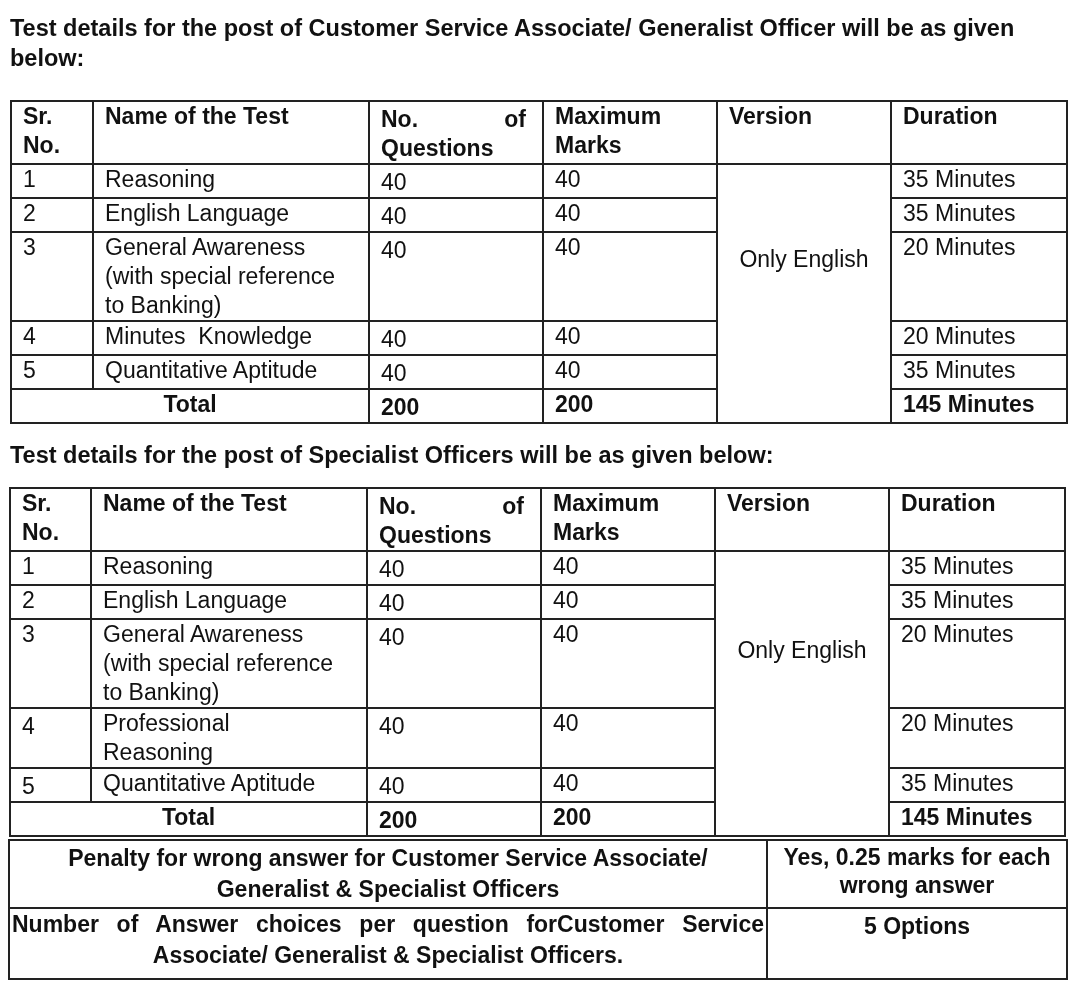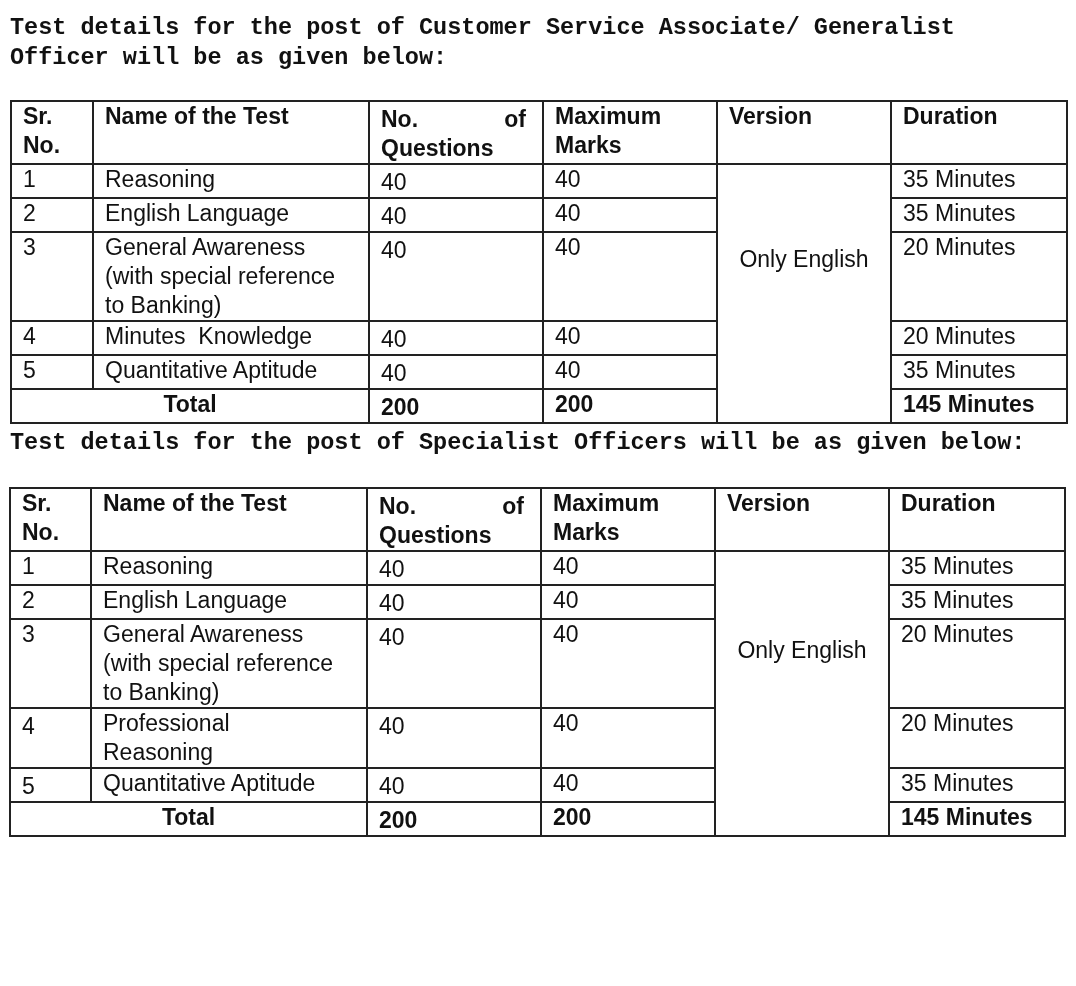--- a/index.html
+++ b/index.html
@@ -1,24 +1,24 @@
 <!DOCTYPE html>
 <html><head>
 <meta charset="utf-8">
 <style>
   html, body { margin: 0; padding: 0; background: #ffffff; }
   body {
     width: 1076px; height: 986px; position: relative; overflow: hidden;
     font-family: "Liberation Sans", sans-serif; color: #111111;
   }
   .heading {
-    position: absolute; left: 10px; font-weight: bold; font-size: 23.5px; line-height: 30px; font-family: Liberation Mono, monospace;
+    position: absolute; left: 10px; font-weight: bold; font-size: 23.5px; line-height: 30px;
   }
   #h1 { top: 13px; width: 1056px; }
-  #h2 { top: 428px; }
+  #h2 { top: 440px; }
   table.t {
     position: absolute; border-collapse: collapse; table-layout: fixed;
     font-size: 23px;
   }
   table.t td {
     border: 2px solid #222222; vertical-align: top; padding: 0 0 0 11px;
     line-height: 29px; overflow: hidden;
   }
   table.t td.b { font-weight: bold; }
   table.t td.c { text-align: center; padding-left: 0; }
@@ -199,14 +199,31 @@
   </tr>
 </tbody>
   </table>
 
 <table id="t3" class="t">
   <colgroup>
     <col style="width:758px">
       <col style="width:300px">
   </colgroup>
   <tbody>
+      <tr style="height:68px">
+    <td>
+          <div>Penalty for wrong answer for Customer Service Associate/</div>
+          <div>Generalist &amp; Specialist Officers</div>
+        </td>
+    <td style="line-height:28px">
+          <div>Yes, 0.25 marks for each</div>
+          <div>wrong answer</div>
+        </td>
+  </tr>
+  <tr style="height:71px">
+    <td style="padding:0 2px">
+          <div class="just" style="text-align:justify;text-align-last:justify;word-spacing:2px">Number of Answer choices per question forCustomer Service</div>
+          <div>Associate/ Generalist &amp; Specialist Officers.</div>
+        </td>
+    <td>5 Options</td>
+  </tr>
 </tbody>
   </table>
 
 </body></html>

